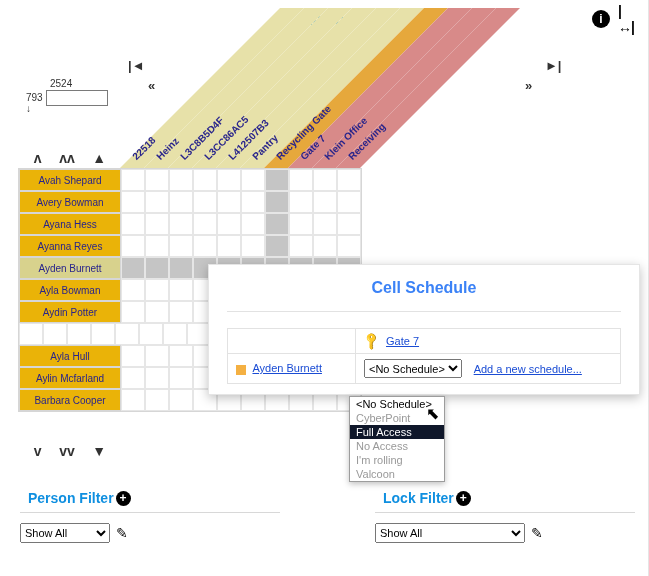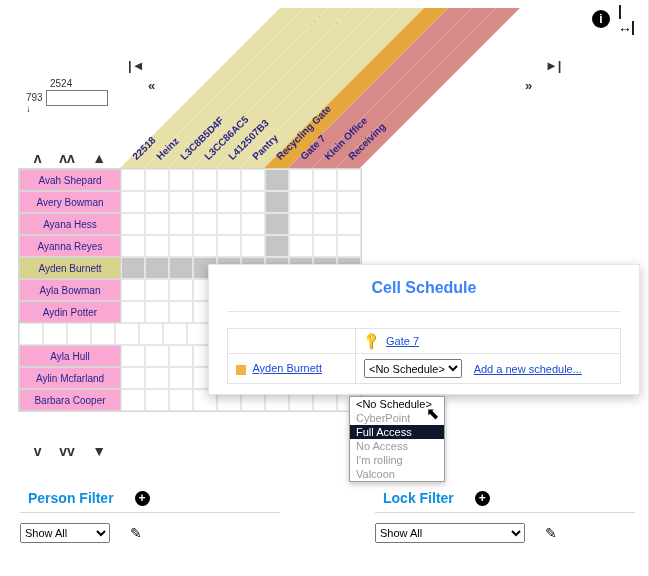--- a/index.html
+++ b/index.html
@@ -138,21 +138,21 @@
   
   .grid {
     position: absolute;
     top: 168px;
     left: 18px;
     border: 1px solid #d6d6d6;
   }
   .g-row { display: flex; height: 22px; }
   .name-cell {
     width: 102px;
-    background: #f9a8d4;
+    background: #eab308;
     border: 1px solid #d6d6d6;
     font-size: 10px;
     color: #28248b;
     display:flex; align-items:center; justify-content:center;
   }
   .cell {
     width: 24px; height: 22px;
     background: #fff;
     border: 1px solid #e6e6e6;
   }
@@ -245,29 +245,29 @@
     position: absolute;
     top: 490px;
     width: 260px;
   }
   .filter.person { left: 20px; }
   .filter.lock { left: 375px; }
   .filter-title {
     color: #0f8fe0;
     font-size: 14px;
     font-weight: bold;
-    display:flex; align-items:center; gap:21px;padding-left:8px;
+    display:flex; align-items:center; gap:2px;padding-left:8px;
   }
   .plus-badge {
     display:inline-flex; align-items:center; justify-content:center;
     width:15px; height:15px; border-radius:50%;
     background:#000; color:#fff; font-size:12px; font-weight:bold;
   }
   .filter hr { border:0; border-top:1px solid #d8d8d8; margin:6px 0 10px 0; }
-  .filter-row { display:flex; align-items:center; gap:20px; }
+  .filter-row { display:flex; align-items:center; gap:6px; }
   .filter-select { font-size:11px; height:20px; }
   .pencil { font-size:14px; cursor:pointer; }
 
 </style>
 </head>
 <body>
 
 <div class="page">
 
   <div class="title-row">

